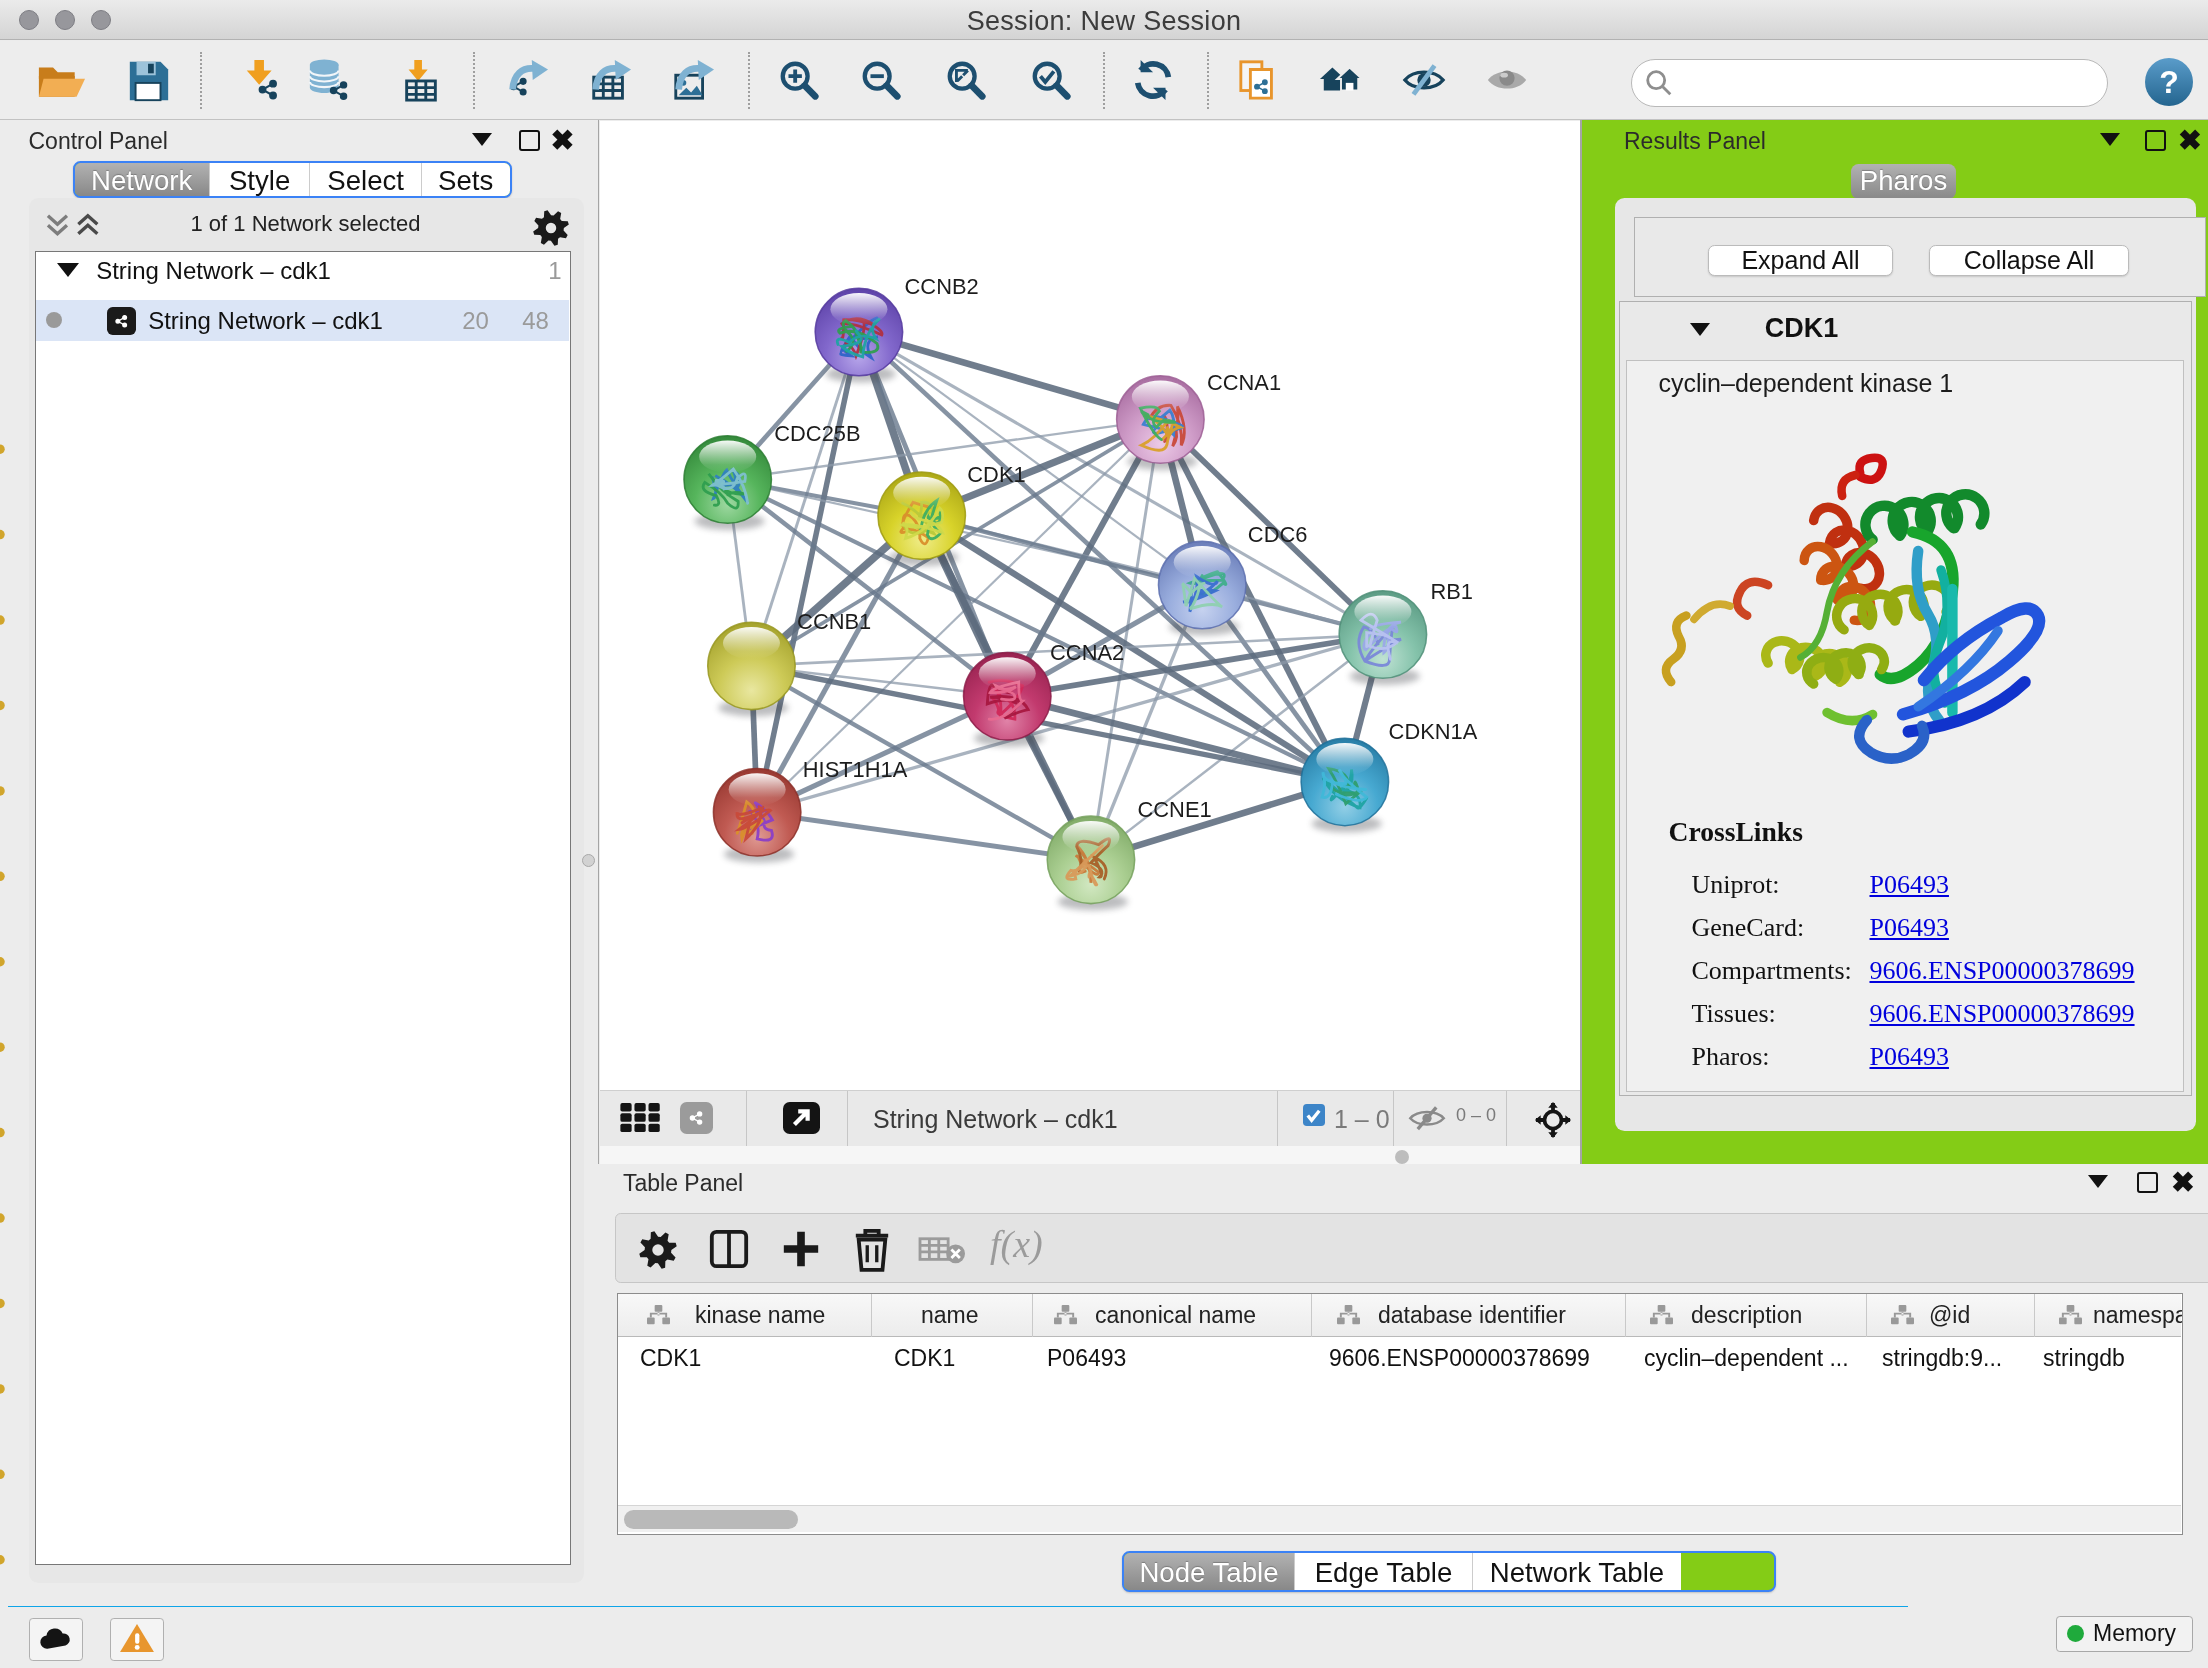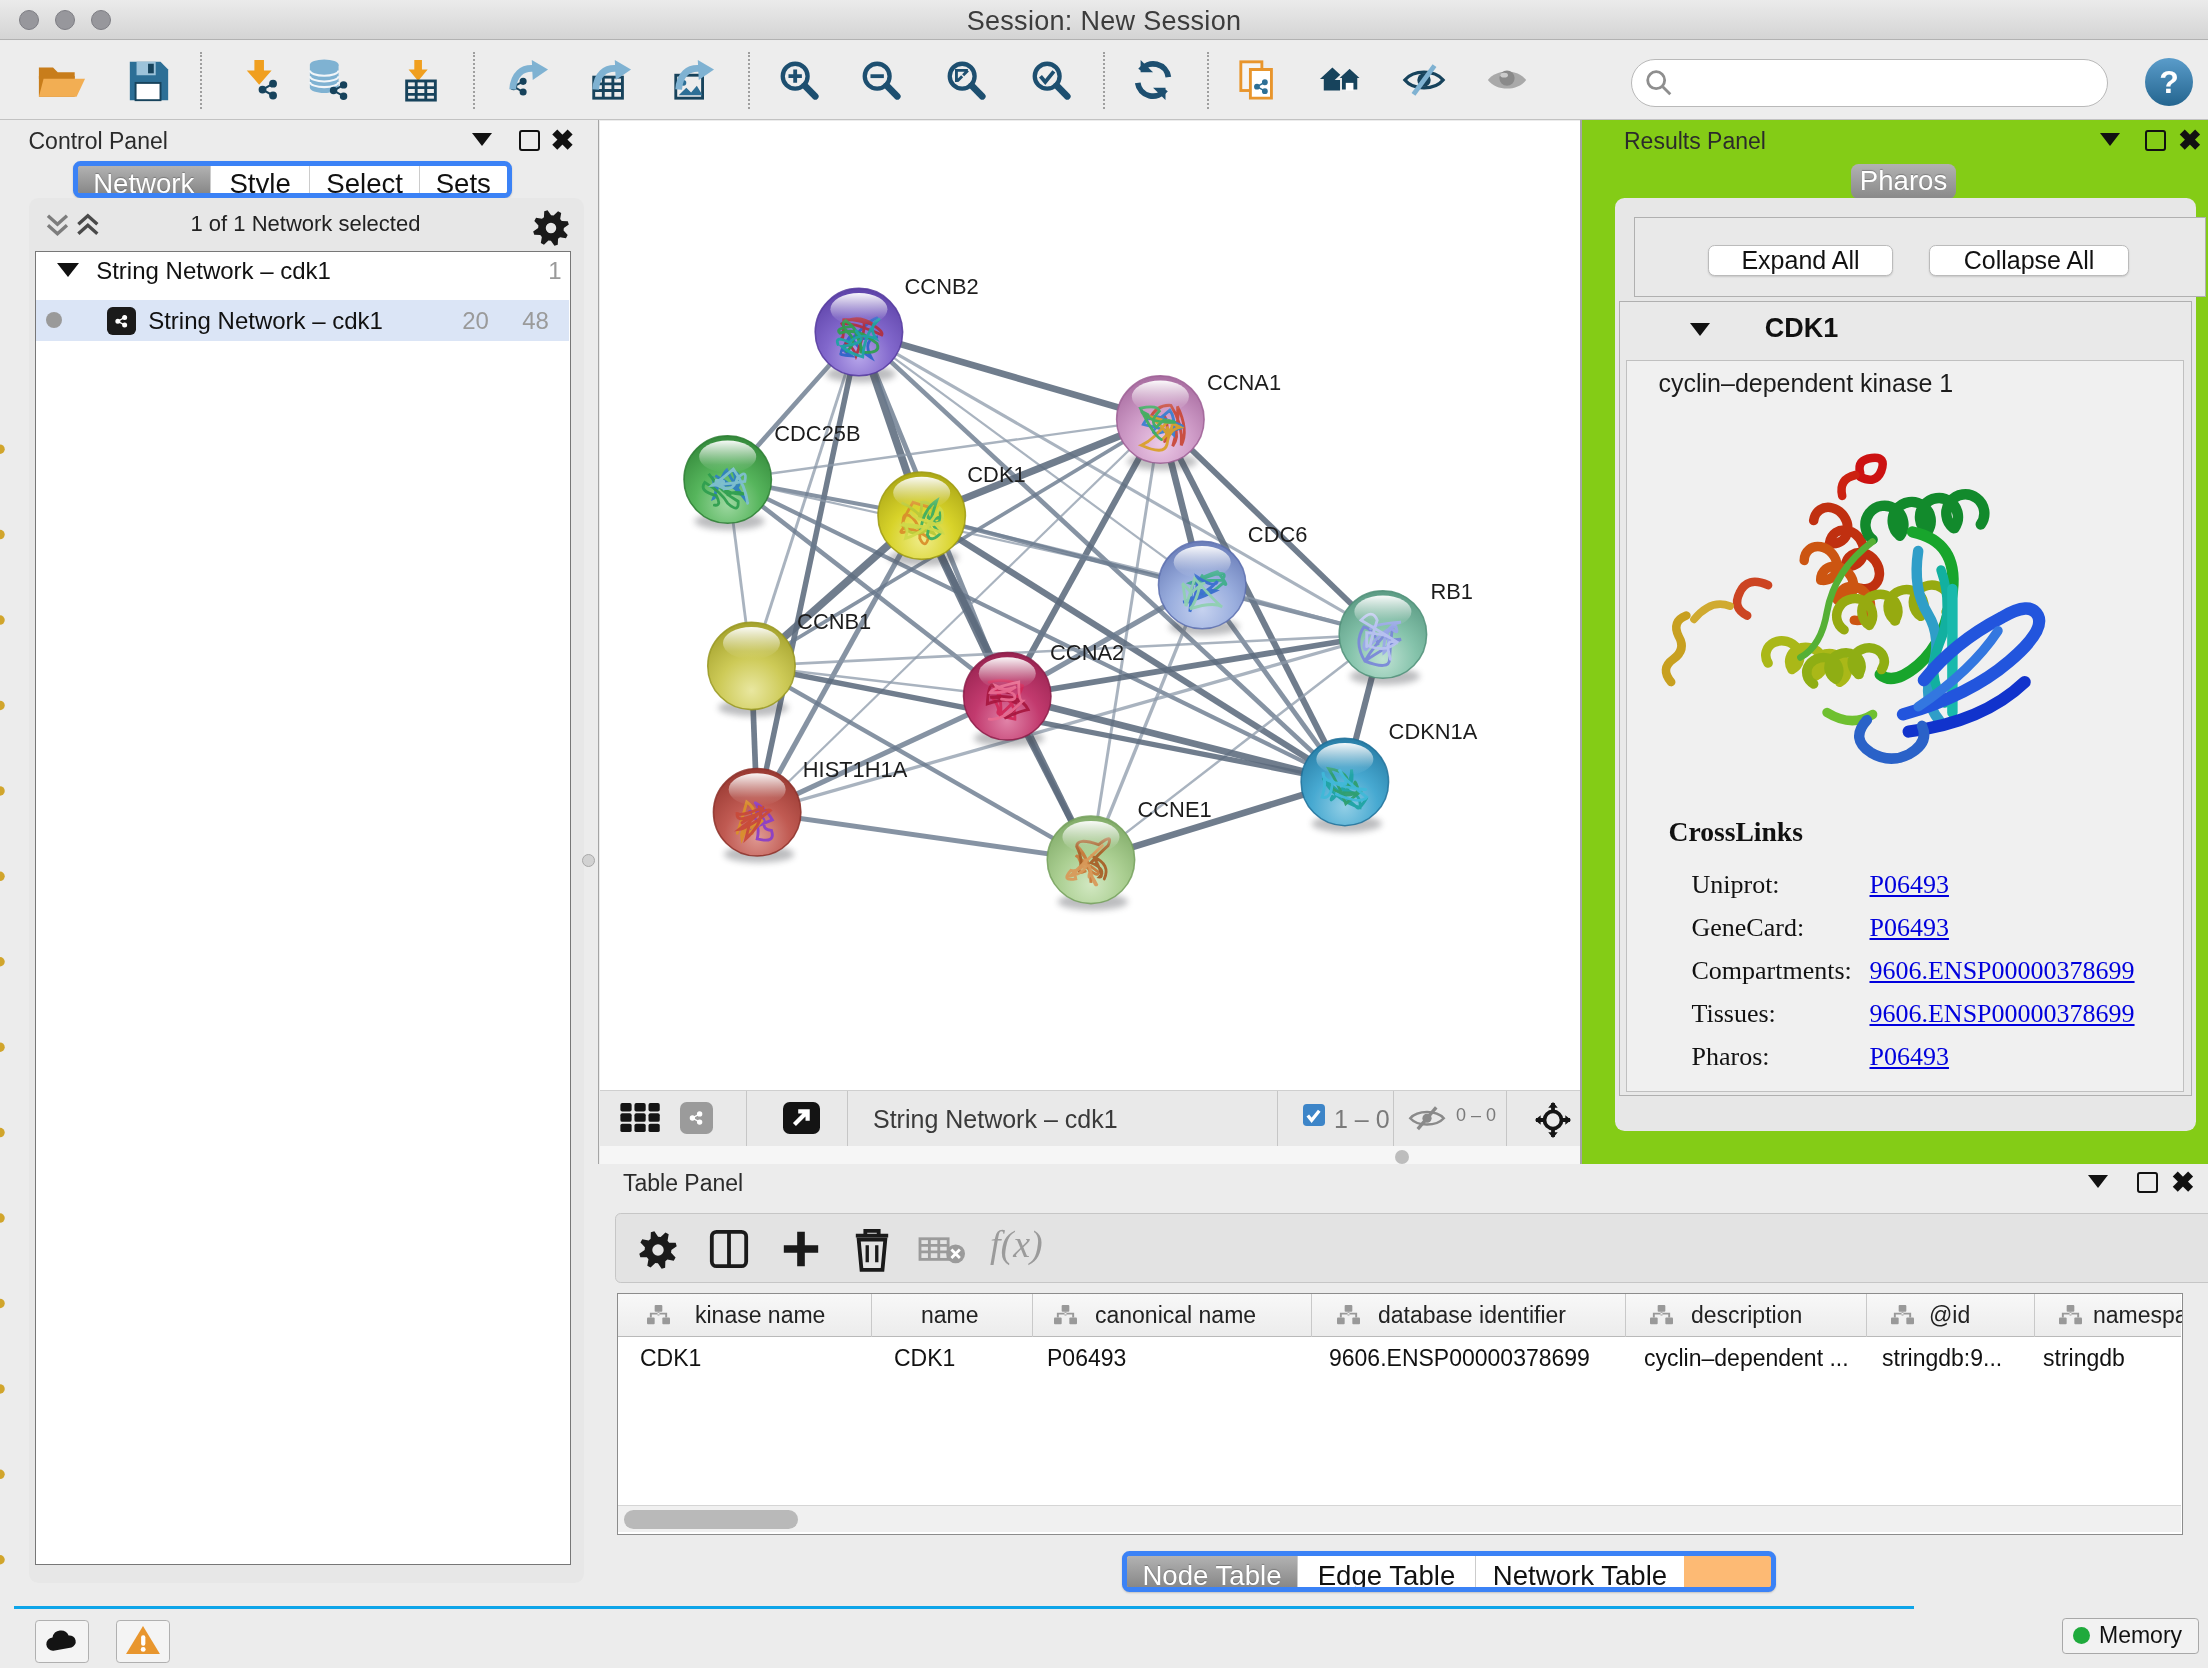--- a/index.html
+++ b/index.html
@@ -18,21 +18,21 @@
 #search { position:absolute; left:1631px; top:18px; width:477px; height:48px; background:#ffffff;
   border:1.9px solid #b9b9b9; border-radius:24px; }
 #help { position:absolute; left:2145px; top:17px; width:48px; height:48px; border-radius:50%;
   background:linear-gradient(#5a9cca,#24658f); color:#ffffff; font-size:32px; font-weight:bold; text-align:center; line-height:48px; }
 
 .ptitle { font-size:23px; color:#2b2b2b; position:absolute; }
 .tri { width:0; height:0; border-left:10.5px solid transparent; border-right:10.5px solid transparent; border-top:13.3px solid #111; position:absolute; }
 .sq { width:21px; height:21px; border:2.9px solid #111; border-radius:2.9px; position:absolute; }
 .xx { position:absolute; font-size:28.5px; font-weight:bold; color:#111; line-height:21px; }
 
-.tabgrp { position:absolute; display:flex; height:37px; border:5px solid #3b82f6; border-radius:7.6px; overflow:hidden; background:#fdba74; box-shadow:0 1px 1.9px rgba(0,0,0,0.18); }
+.tabgrp { position:absolute; display:flex; height:37px; border:2px solid #3b82f6; border-radius:7.6px; overflow:hidden; background:#84cc16; box-shadow:0 1px 1.9px rgba(0,0,0,0.18); }
 .tab { font-size:27.6px; color:#111111; text-align:center; line-height:35px; border-right:1px solid #cccccc; background:#ffffff; }
 .tab:last-child { border-right:none; }
 .tab.sel { background:linear-gradient(#b2b2b2,#888888); color:#ffffff; text-shadow:0 -1px 1px rgba(0,0,0,0.25); }
 
 #cpanel-inner { position:absolute; left:19px; top:78px; width:555px; height:1385px; background:#e7e7e7; border-radius:9.5px; }
 #cp-list { position:absolute; left:6.7px; top:53px; width:536px; height:1314px; background:#ffffff; border:1.9px solid #777777; }
 .row2 { position:absolute; left:0px; top:48px; width:533px; height:41px; background:#dbe5f6; }
 
 #netview { position:absolute; left:600px; top:121px; width:980px; height:1025px; background:#ffffff; }
 #netbar { position:absolute; left:0; top:969px; width:980px; height:56px; background:#e9e9e9; border-top:1px solid #cfcfcf; }
@@ -47,21 +47,21 @@
 
 #tpanel { position:absolute; left:585px; top:1164px; width:1624px; height:442px; background:#ececec; }
 #ttool { position:absolute; left:30px; top:49px; width:1883px; height:70px; background:#e3e3e3; border:1px solid #c6c6c6; border-radius:5.7px; }
 #tbl { position:absolute; left:32px; top:129px; width:1566px; height:242px; background:#ffffff; border:1.9px solid #8c8c8c; overflow:hidden; }
 #thead { position:absolute; left:0; top:0; width:1563px; height:43px; background:linear-gradient(#f8f8f8,#ececec); border-bottom:1px solid #b9b9b9; }
 .hcell { position:absolute; top:0; height:43px; border-right:1px solid #c9c9c9; font-size:23px; color:#222222; line-height:43px; overflow:hidden; }
 .hcell span { }
 .tree { position:absolute; }
 .rcell { position:absolute; top:0; font-size:23px; color:#111111; line-height:40px; }
 
-#statusbar { position:absolute; left:14px; top:1606px; width:1900px; height:62px; background:#ececec; border-top:3px solid #0ea5e9; }
+#statusbar { position:absolute; left:8px; top:1606px; width:1900px; height:62px; background:#ececec; border-top:1px solid #0ea5e9; }
 .sbtn { position:absolute; top:10.5px; width:54px; height:43px; background:#f4f4f4; border:1.9px solid #b0b0b0; border-radius:3.8px; text-align:center; }
 </style></head>
 <body>
 <div id="win">
 
 <div id="titlebar">
   <div class="light" style="left:19px"></div>
   <div class="light" style="left:55px"></div>
   <div class="light" style="left:91px"></div>
   <div id="title">Session: New Session</div>

